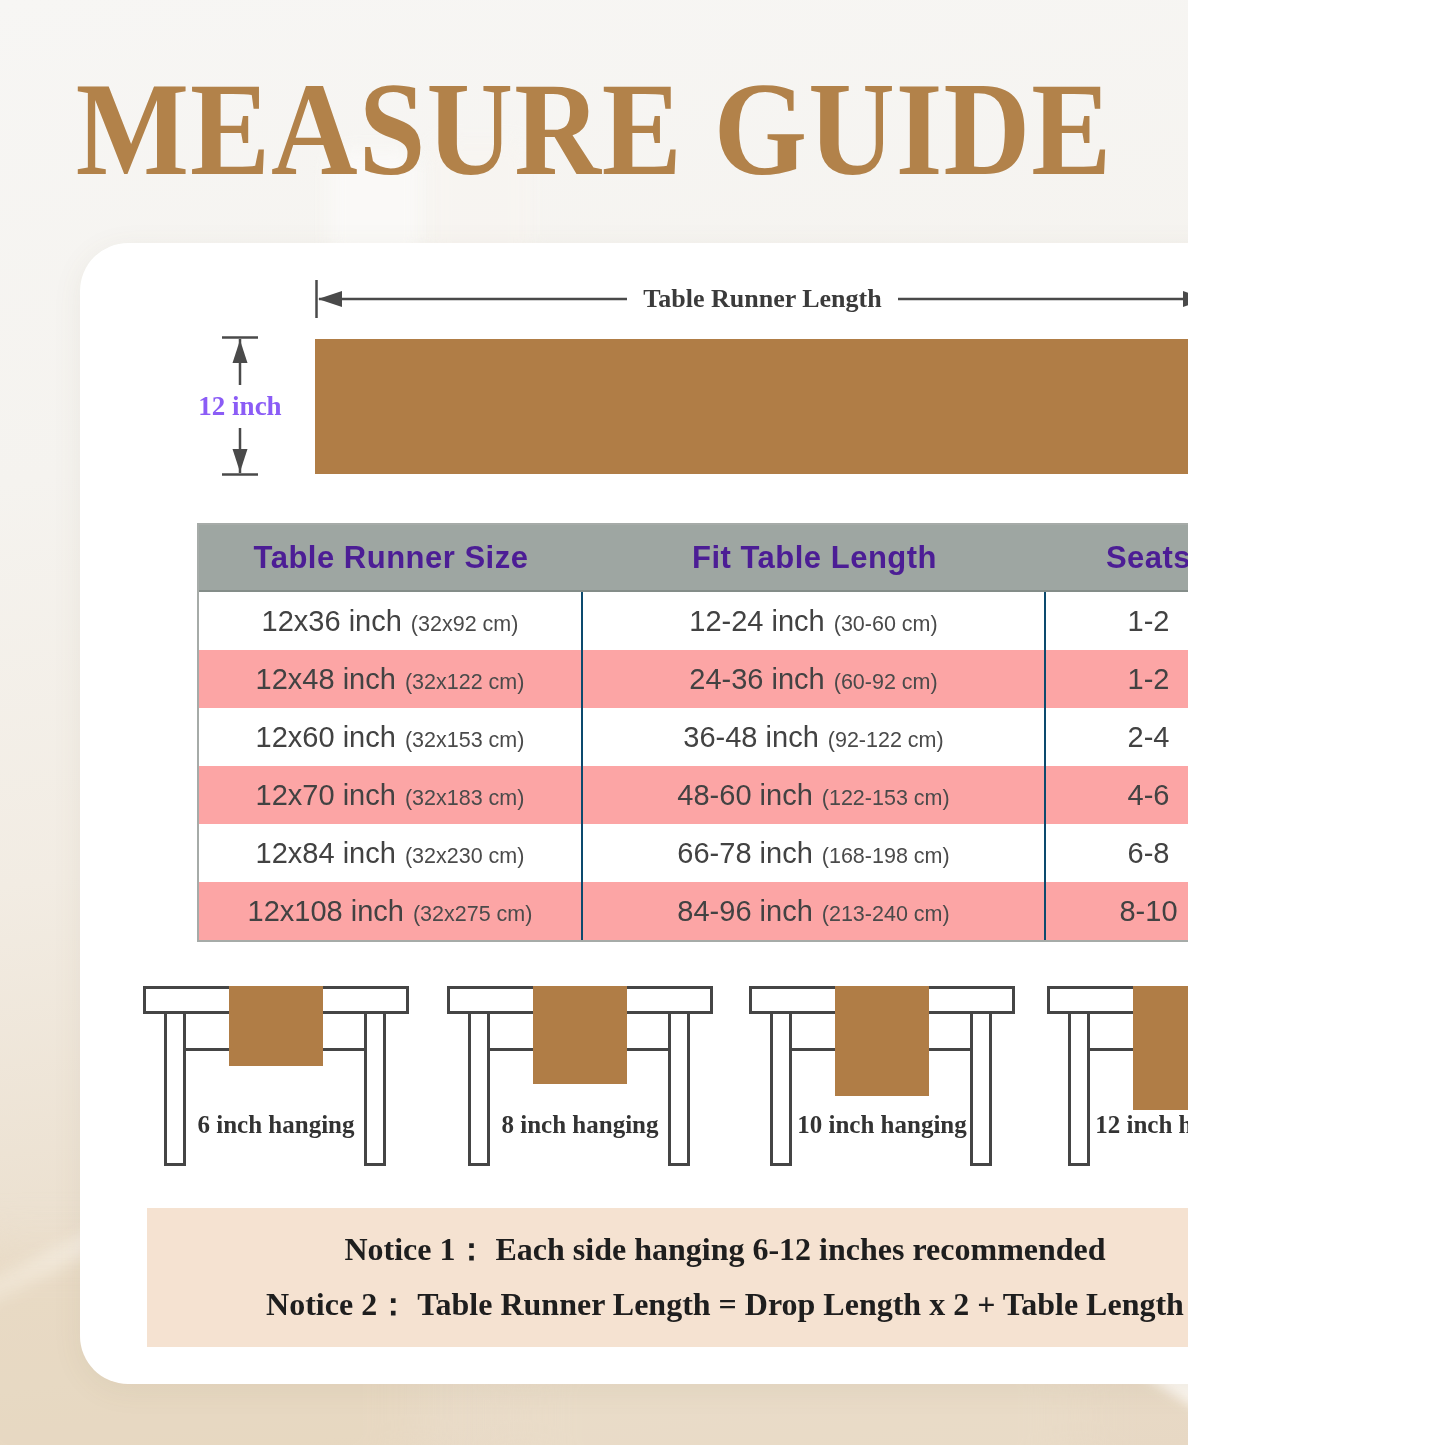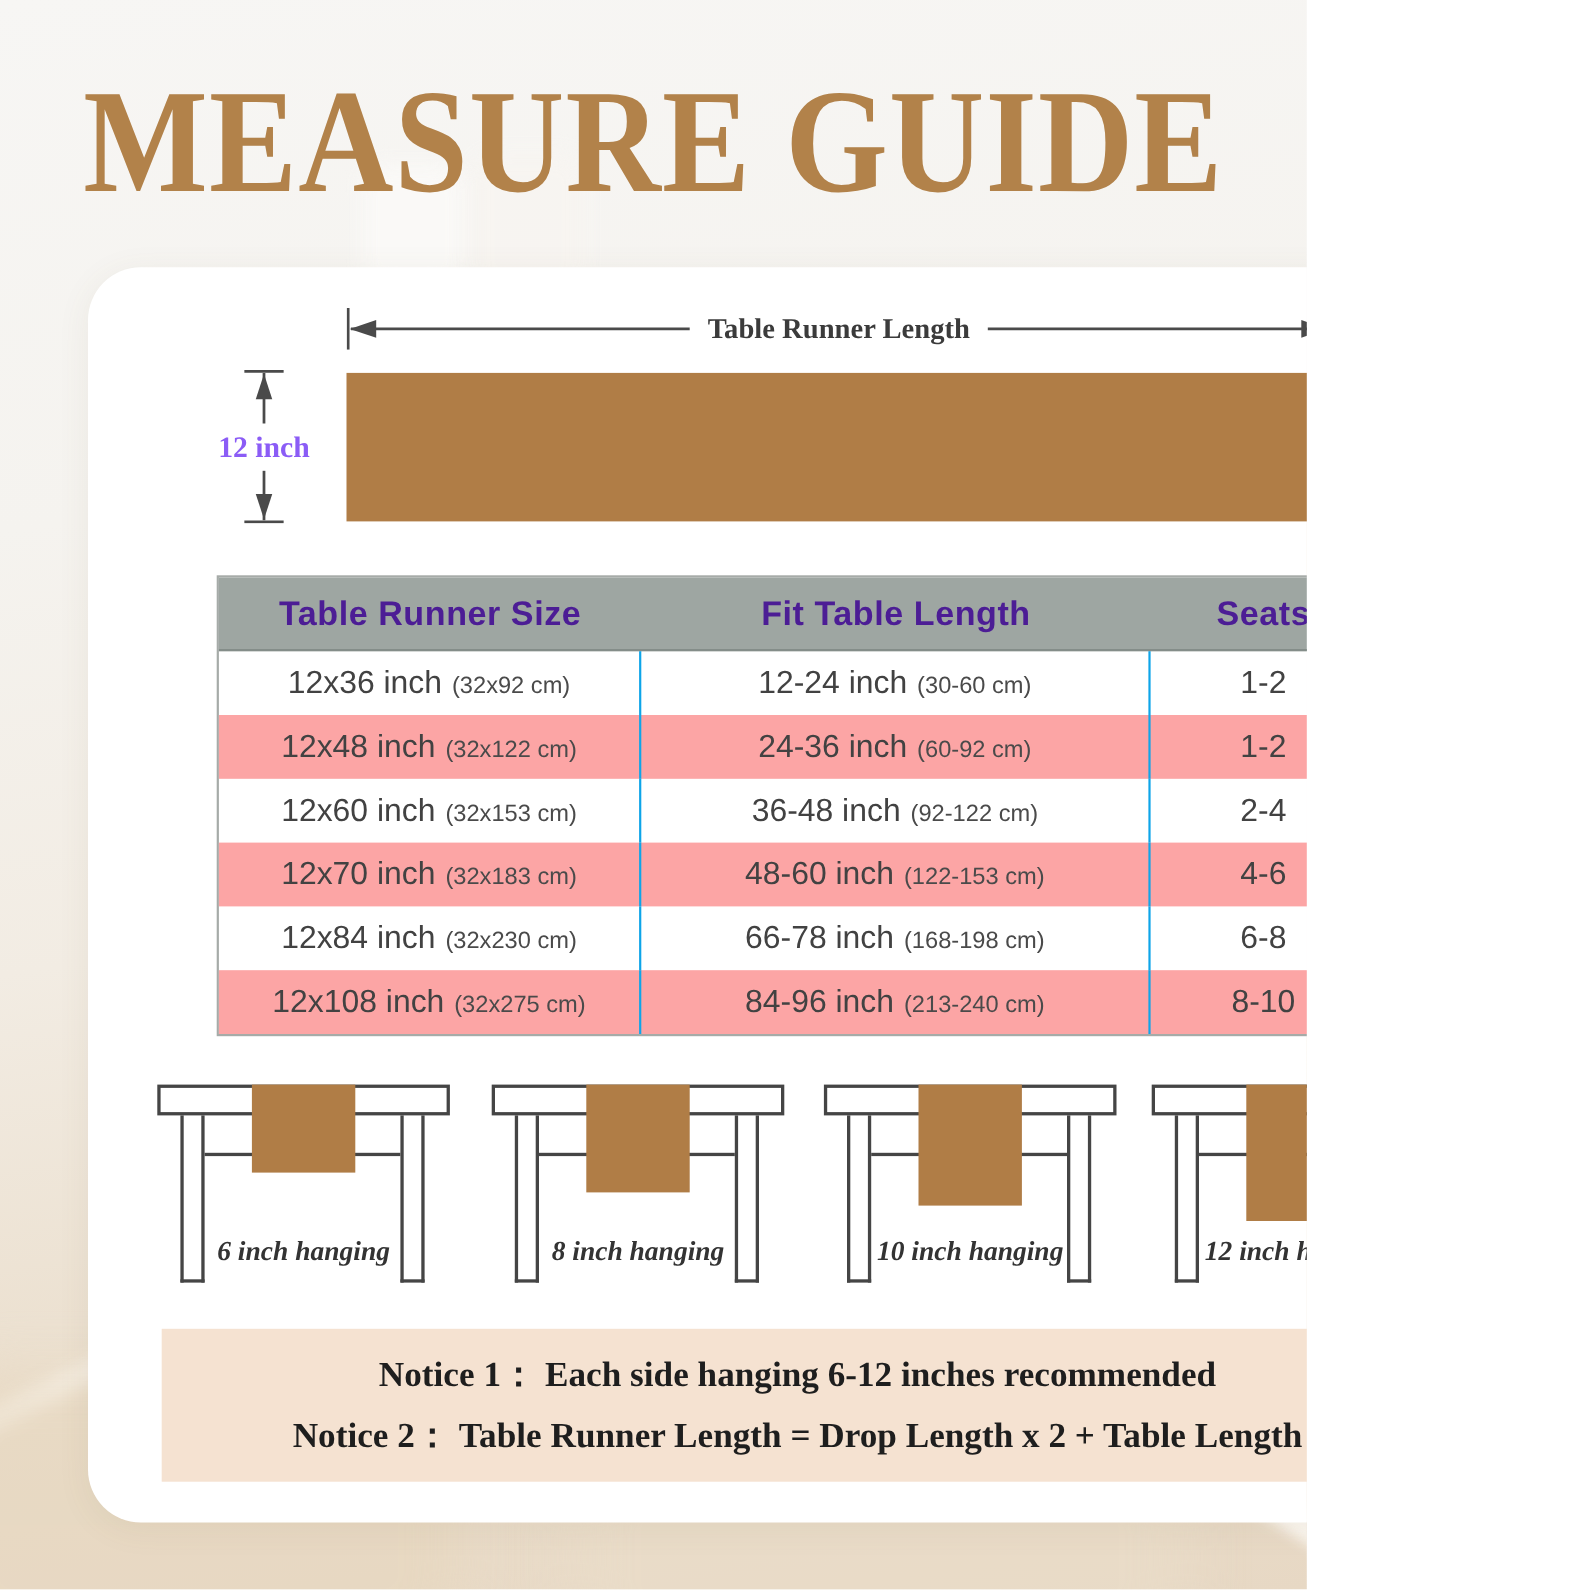--- a/index.html
+++ b/index.html
@@ -43,36 +43,36 @@
   
   .size-table{position:absolute;left:117px;top:280px;width:1056px;border:2px solid #a6aba8;
               background:#fff;font-family:"Liberation Sans","DejaVu Sans",sans-serif;}
   .thead{display:grid;grid-template-columns:384px 463px 205px;height:65px;background:#9ea6a2;
          border-bottom:2px solid #848d89;}
   .th{display:flex;align-items:center;justify-content:center;color:#4c1d95;font-size:31px;
       font-weight:bold;letter-spacing:.5px;}
   .trow{display:grid;grid-template-columns:384px 463px 205px;height:58px;}
   .trow.alt{background:#fca5a5;}
   .td{text-align:center;line-height:58px;white-space:nowrap;overflow:hidden;}
-  .td.sep{border-right:2px solid #0ea5e9;}
+  .td.sep{border-right:2px solid #0c4a6e;}
   .td .main{font-size:29px;color:#424242;}
   .td .small{font-size:21.5px;color:#4a4a4a;margin-left:9px;}
 
   
   .example{position:absolute;width:266px;height:186px;}
   .ex-top{position:absolute;left:0;top:0;width:266px;height:28px;background:#fff;
           border:3px solid #454545;box-sizing:border-box;z-index:1;}
   .ex-leg{position:absolute;top:25px;width:22px;height:155px;background:#fff;border:3px solid #454545;
           border-top:none;box-sizing:border-box;}
   .ex-leg.l{left:21px;} .ex-leg.r{right:23px;}
   .ex-apron{position:absolute;left:43px;right:45px;top:62px;height:0;border-top:3px solid #454545;}
   .ex-runner{position:absolute;left:86px;top:0;width:94px;background:#b07d46;z-index:2;}
   .ex-runner.h1{height:80px;} .ex-runner.h2{height:98px;} .ex-runner.h3{height:110px;} .ex-runner.h4{height:124px;}
-  .ex-label{position:absolute;left:-25px;right:-25px;top:138px;text-align:center;z-index:3;
-            font-size:25px;font-weight:600;color:#333333;font-style:italic;}
+  .ex-label{position:absolute;left:-25px;right:-25px;top:125px;text-align:center;z-index:3;
+            font-size:25px;font-weight:600;color:#333333;}
   .ex1{left:63px;top:743px;} .ex2{left:367px;top:743px;} .ex3{left:669px;top:743px;} .ex4{left:967px;top:743px;}
 
   
   .notice{position:absolute;left:67px;top:965px;width:1156px;height:139px;background:#f5e2d1;
           display:flex;flex-direction:column;align-items:center;justify-content:center;gap:11px;}
   .notice-line{display:flex;align-items:baseline;gap:8px;font-size:32px;font-weight:bold;color:#1e1e1e;}
 </style>
 </head>
 <body>
 

